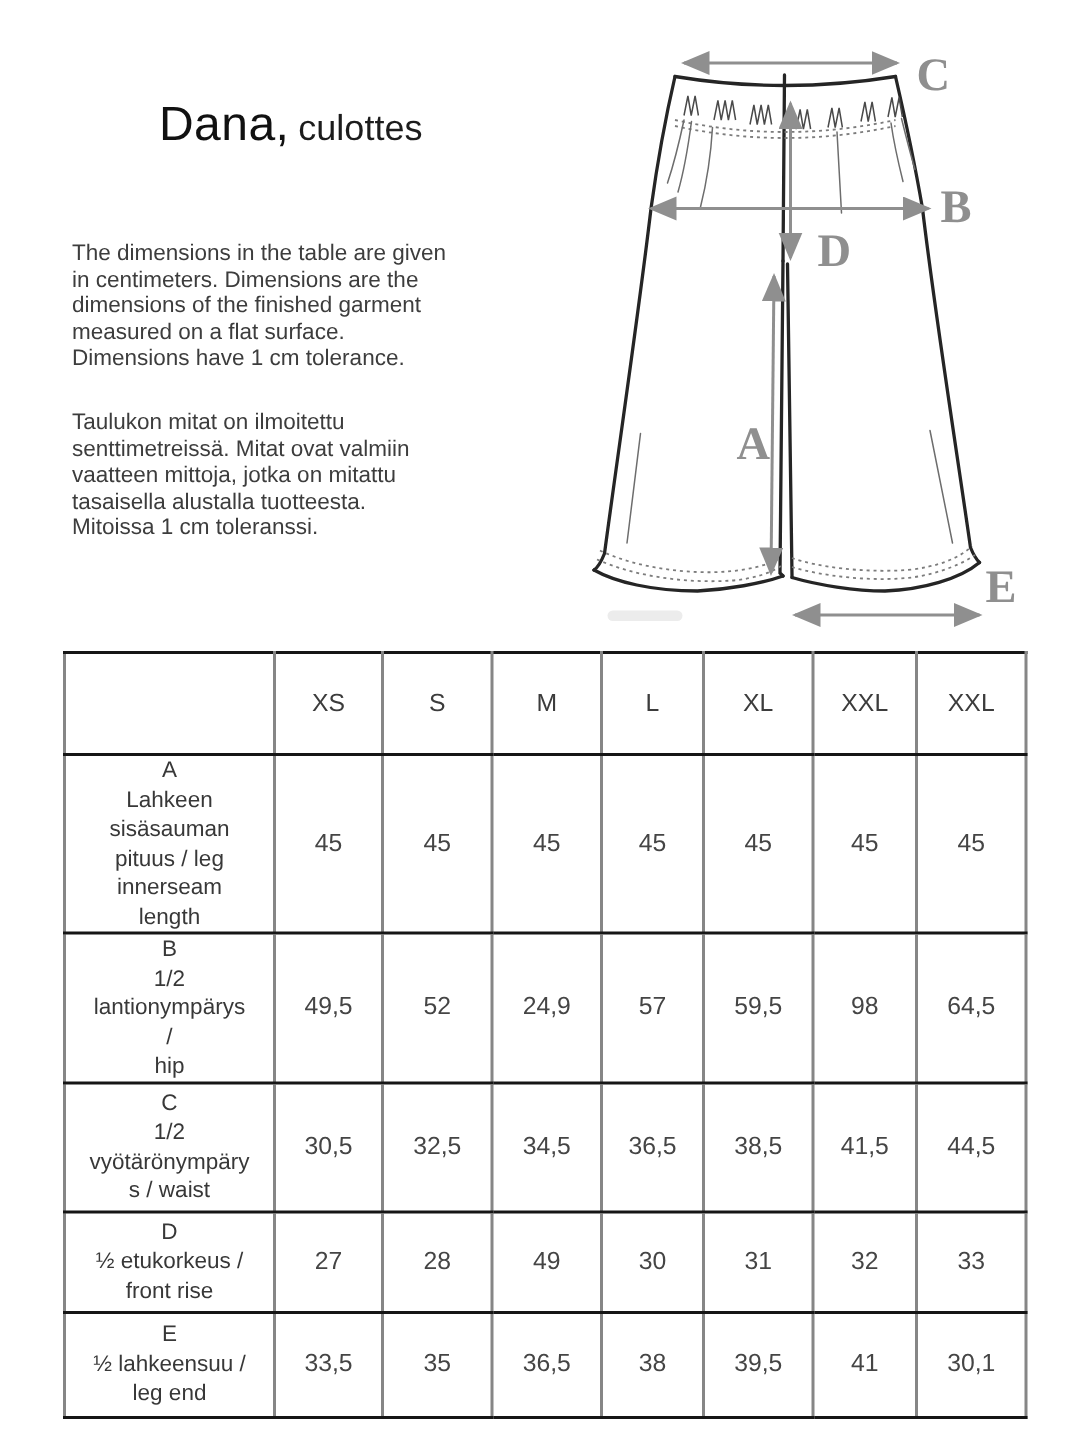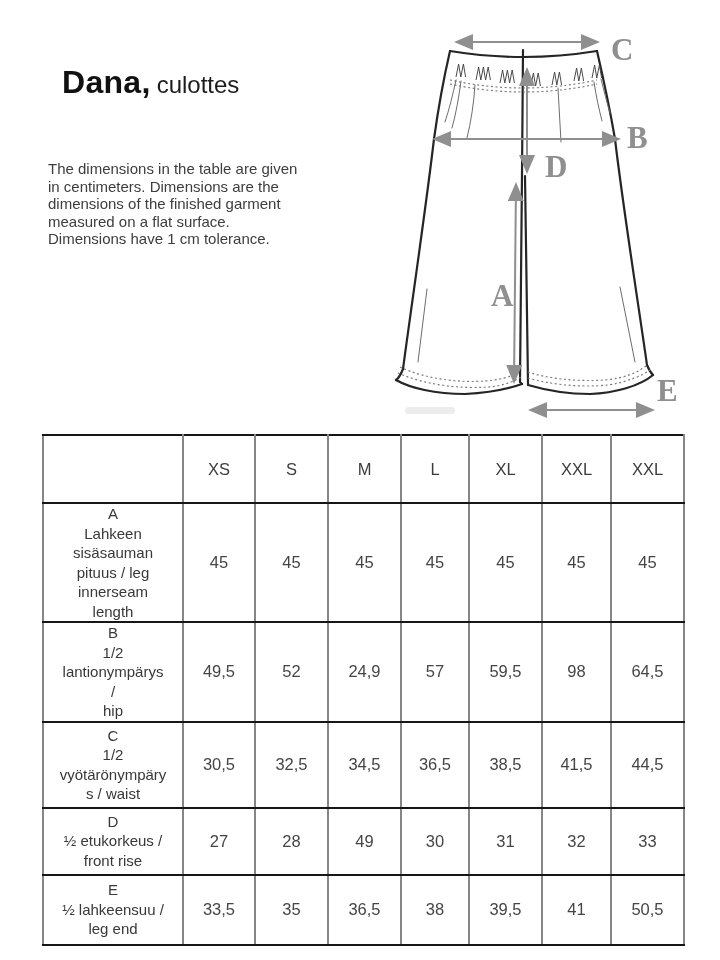--- a/index.html
+++ b/index.html
@@ -2,21 +2,21 @@
 <html><head>
 <meta charset="utf-8">
 <style>
   html,body{margin:0;padding:0;background:#fff;}
   .page{
     position:relative;width:720px;height:960px;background:#ffffff;overflow:hidden;
     font-family:"Liberation Sans", sans-serif;color:#3a3a3a;
   }
   
   .title{position:absolute;left:62px;top:64px;white-space:nowrap;}
-  .title .t-bold{font-size:32px;font-weight:bold;color:#111;letter-spacing:.3px;}
+  .title .t-bold{font-size:32px;font-weight:normal;color:#111;letter-spacing:.3px;margin-left:44px;}
   .title .t-reg{font-size:24px;font-weight:400;color:#1c1c1c;margin-left:6px;}
   
   .intro{
     position:absolute;left:48px;width:300px;margin:0;
     font-size:15px;line-height:17.5px;color:#3d3d3d;white-space:pre-line;
   }
   .intro.en{top:160px;}
   .intro.fi{top:273px;}
   
   .diagram{position:absolute;left:380px;top:22px;width:310px;height:405px;}
@@ -57,20 +57,25 @@
 
   <div class="title">
     <span class="t-bold">Dana,</span><span class="t-reg">culottes</span>
   </div>
 
   <p class="intro en">The dimensions in the table are given
 in centimeters. Dimensions are the
 dimensions of the finished garment
 measured on a flat surface.
 Dimensions have 1 cm tolerance.</p>
+  <p class="intro fi">Taulukon mitat on ilmoitettu
+senttimetreissä. Mitat ovat valmiin
+vaatteen mittoja, jotka on mitattu
+tasaisella alustalla tuotteesta.
+Mitoissa 1 cm toleranssi.</p>
 
   <svg class="diagram" viewBox="0 0 310 405" xmlns="http://www.w3.org/2000/svg">
     <defs>
       <marker id="ah" markerWidth="11" markerHeight="9" refX="8.5" refY="4" orient="auto-start-reverse">
         <path d="M0,0 L9.5,4 L0,8 z" fill="#8f8f8f"></path>
       </marker>
     </defs>
 
     <rect x="25" y="385" width="50" height="7" rx="3.5" fill="#ececec"></rect>
 
@@ -210,17 +215,17 @@
       <tr class="h-e">
         <th class="rowlabel">E
 ½ lahkeensuu /
 leg end</th>
         <td>33,5</td>
         <td>35</td>
         <td>36,5</td>
         <td>38</td>
         <td>39,5</td>
         <td>41</td>
-        <td>50,5</td>
+        <td>30,1</td>
       </tr>
     </tbody>
   </table>
 </div>
 
 </body></html>

